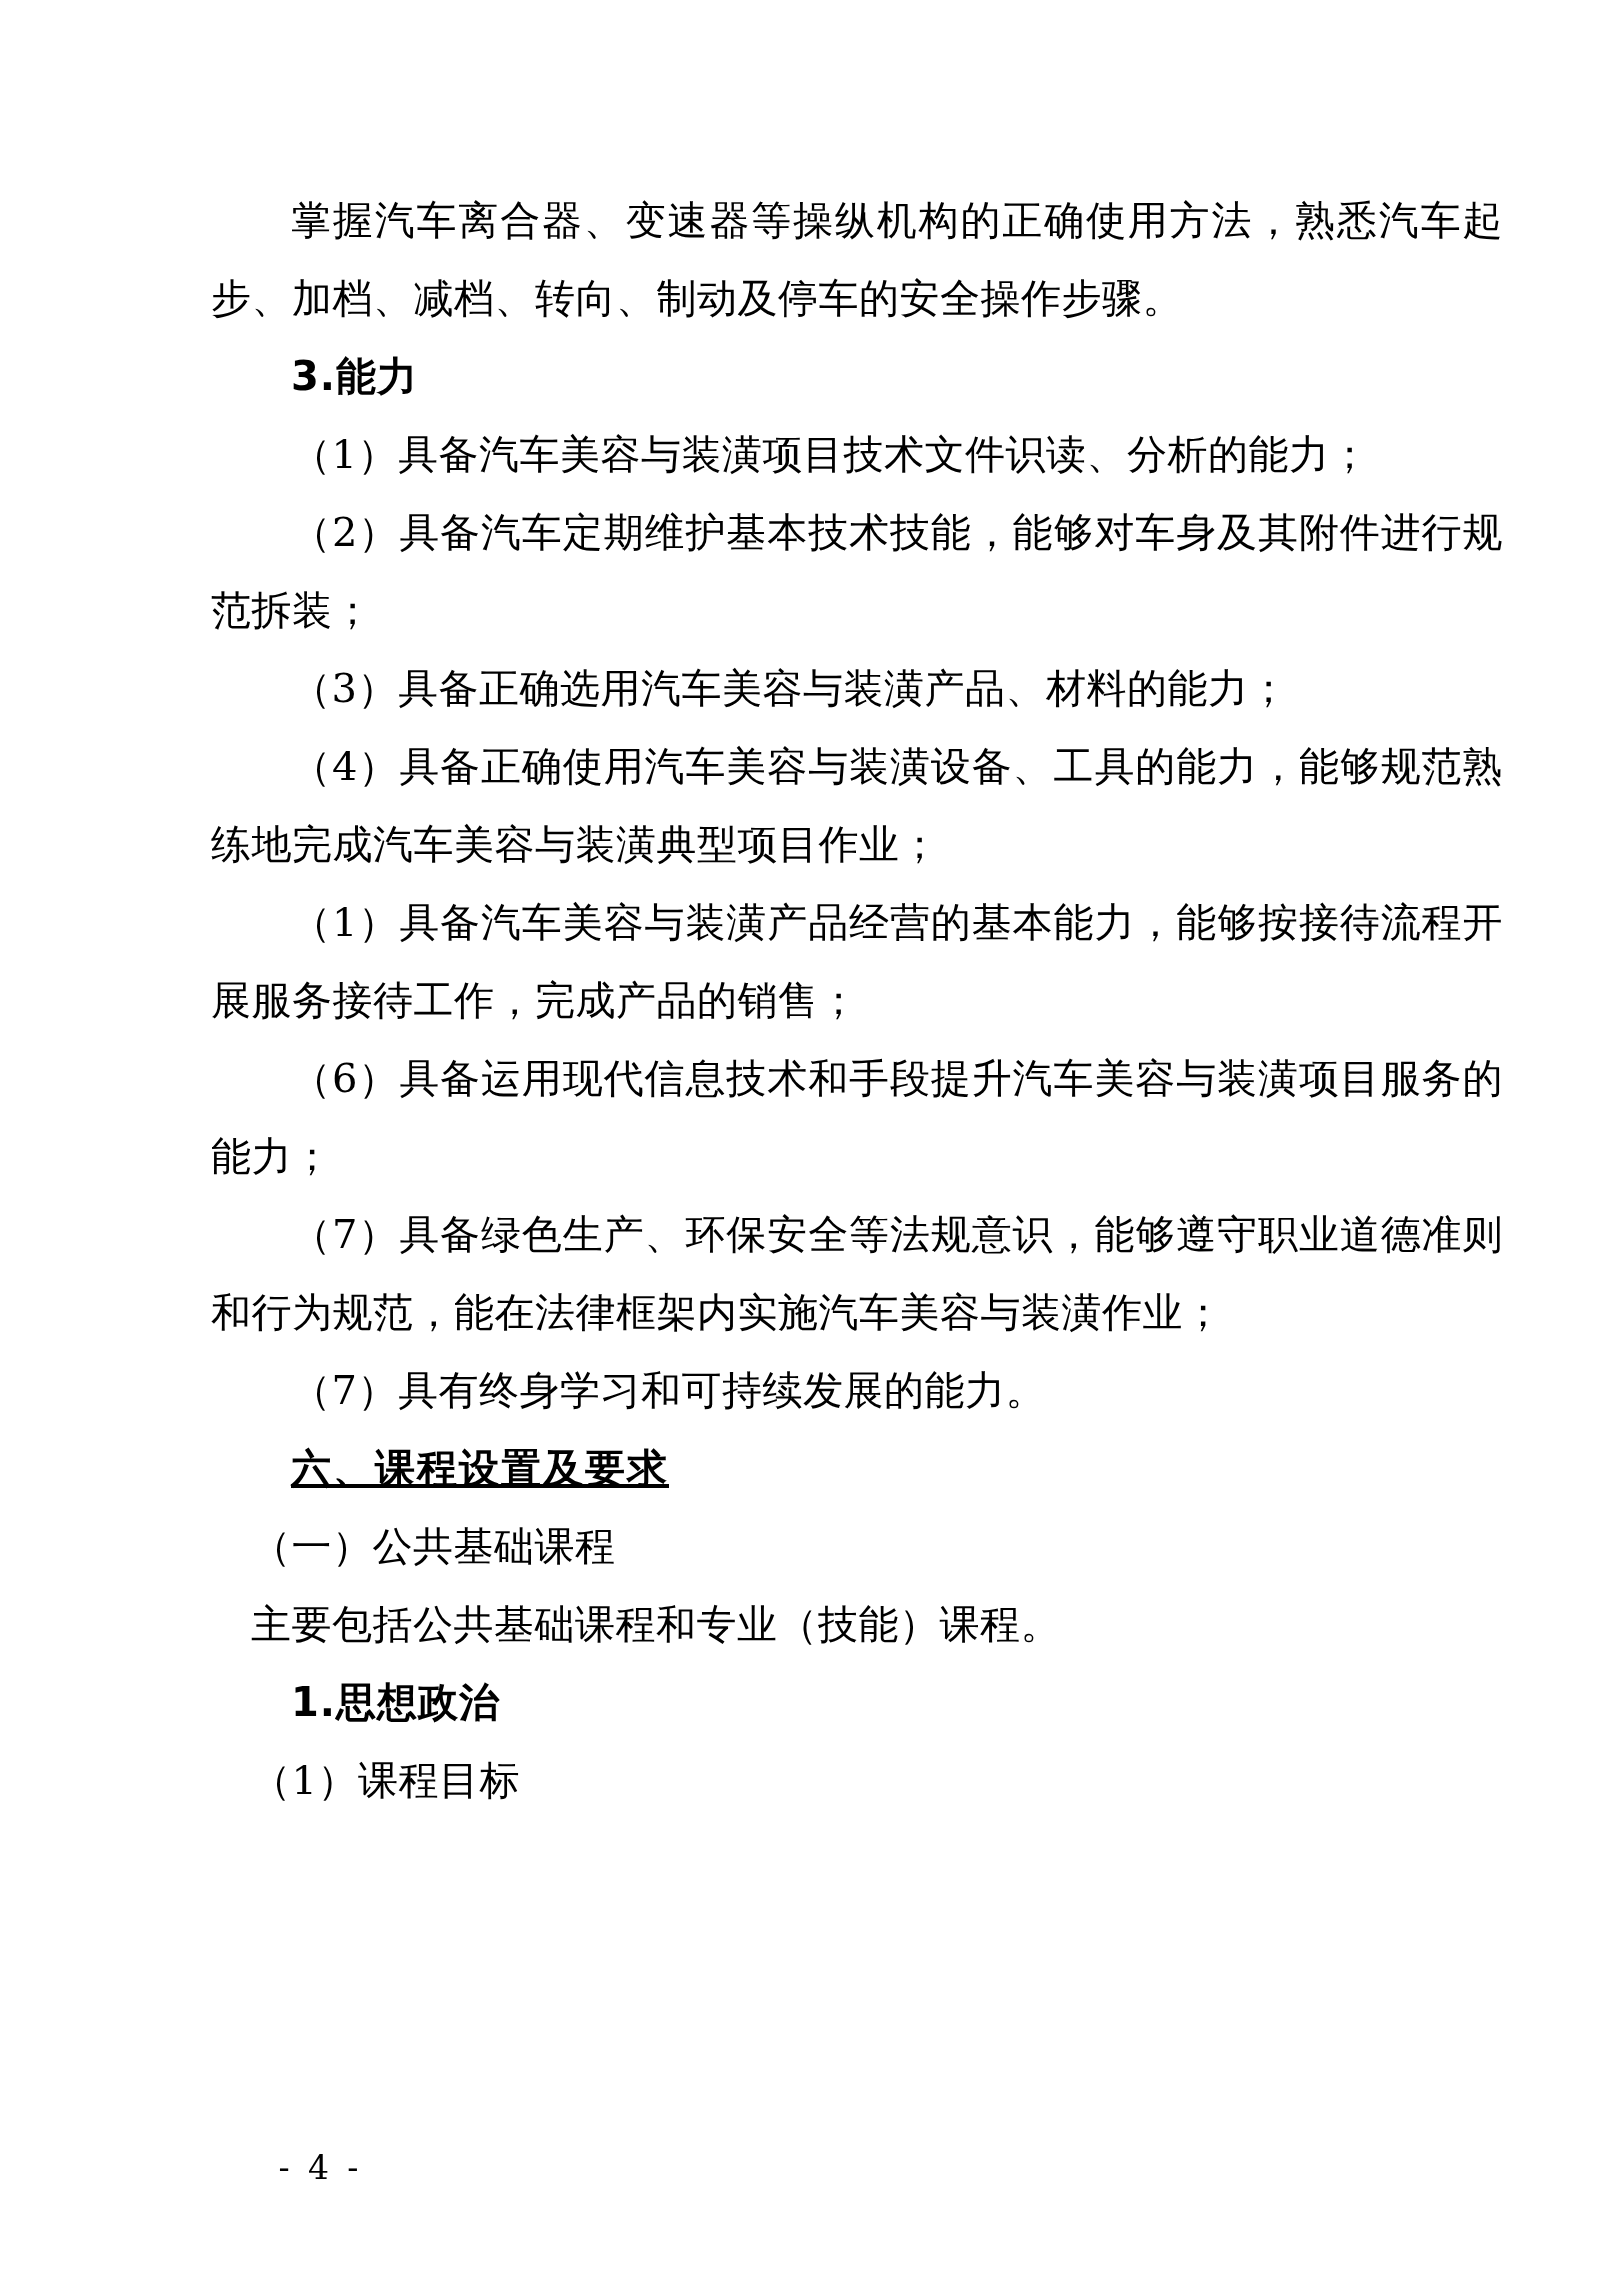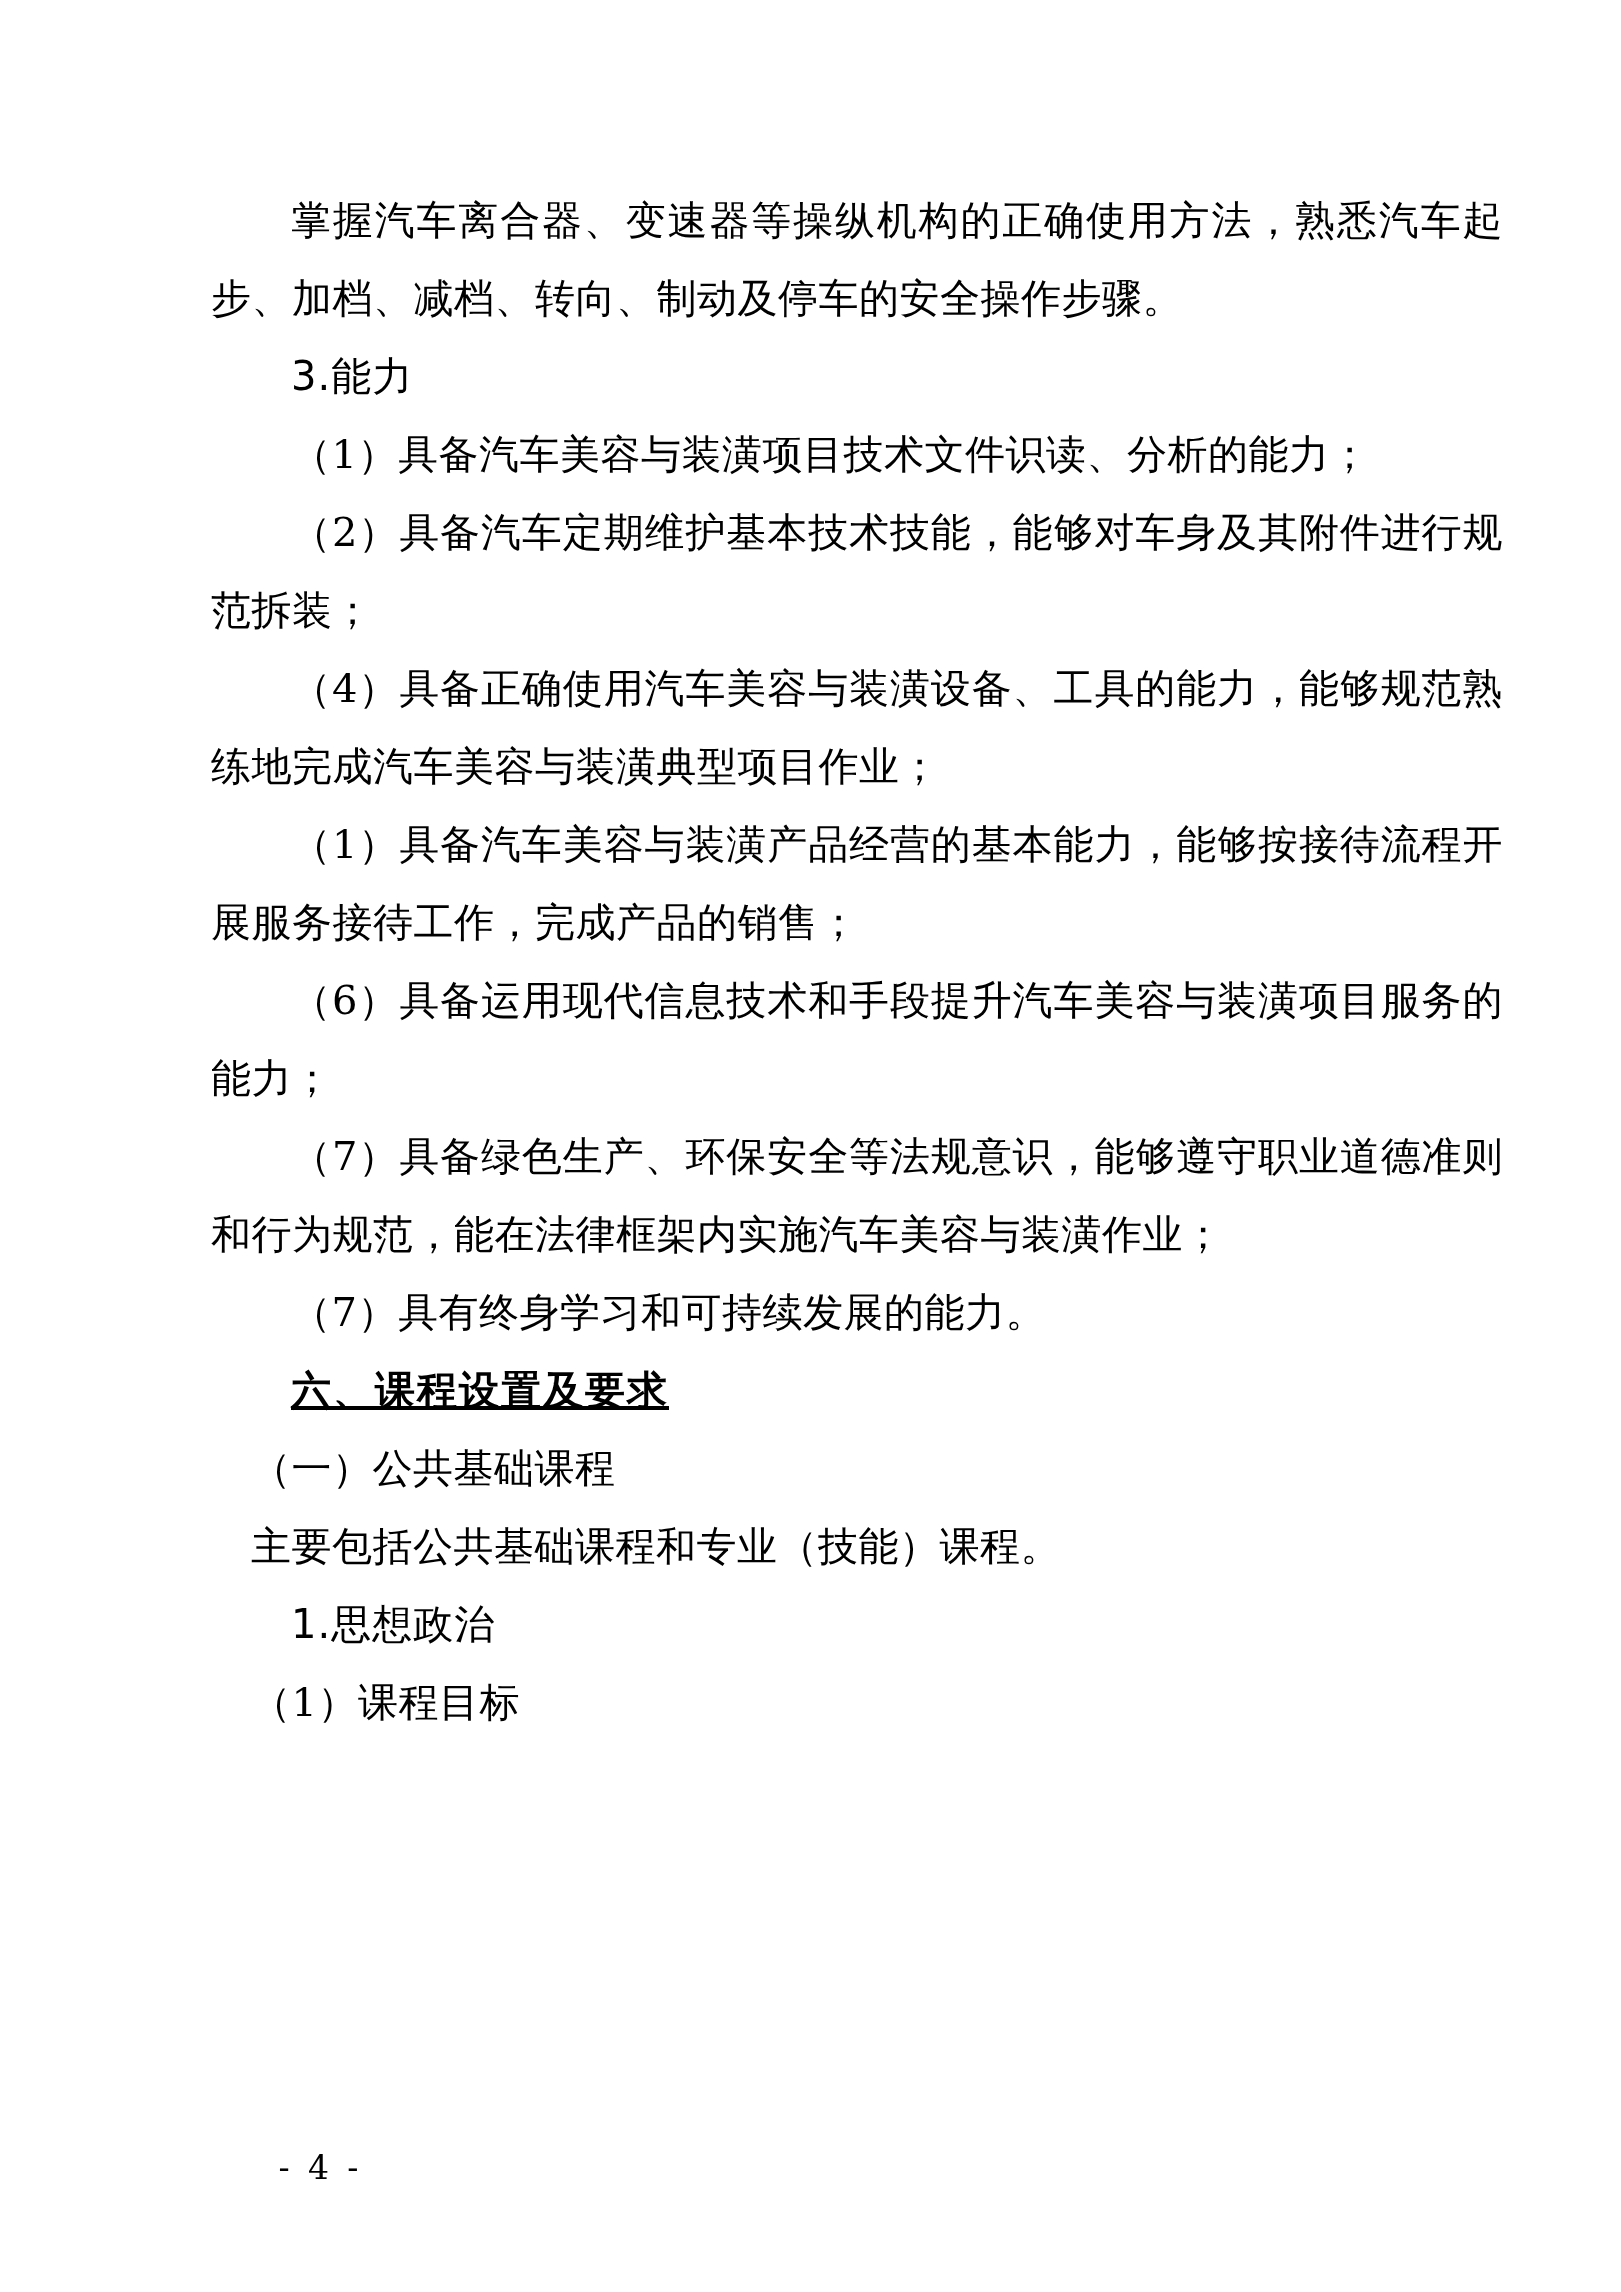--- a/index.html
+++ b/index.html
@@ -34,21 +34,21 @@
   .para {
     margin: 0;
     text-indent: 2em;
   }
   .para.flush {
     text-indent: 1em;
   }
   .heading {
     margin: 0;
     text-indent: 2em;
-    font-weight: normal;
+    font-weight: bold;
     font-family: "DejaVu Sans", "Liberation Sans", sans-serif;
     letter-spacing: 1px;
   }
   .heading-cn {
     margin: 0;
     text-indent: 2em;
     font-weight: bold;
     font-family: "DejaVu Sans", "Liberation Sans", sans-serif;
     letter-spacing: 2px;
     text-decoration: underline;
@@ -75,20 +75,21 @@
   <div class="doc-body">
 
     <p class="para">掌握汽车离合器、变速器等操纵机构的正确使用方法，熟悉汽车起步、加档、减档、转向、制动及停车的安全操作步骤。</p>
 
     <p class="heading">3.能力</p>
 
     <p class="para">（1）具备汽车美容与装潢项目技术文件识读、分析的能力；</p>
 
     <p class="para">（2）具备汽车定期维护基本技术技能，能够对车身及其附件进行规范拆装；</p>
 
+    <p class="para">（3）具备正确选用汽车美容与装潢产品、材料的能力；</p>
 
     <p class="para">（4）具备正确使用汽车美容与装潢设备、工具的能力，能够规范熟练地完成汽车美容与装潢典型项目作业；</p>
 
     <p class="para">（1）具备汽车美容与装潢产品经营的基本能力，能够按接待流程开展服务接待工作，完成产品的销售；</p>
 
     <p class="para">（6）具备运用现代信息技术和手段提升汽车美容与装潢项目服务的能力；</p>
 
     <p class="para">（7）具备绿色生产、环保安全等法规意识，能够遵守职业道德准则和行为规范，能在法律框架内实施汽车美容与装潢作业；</p>
 
     <p class="para">（7）具有终身学习和可持续发展的能力。</p>

